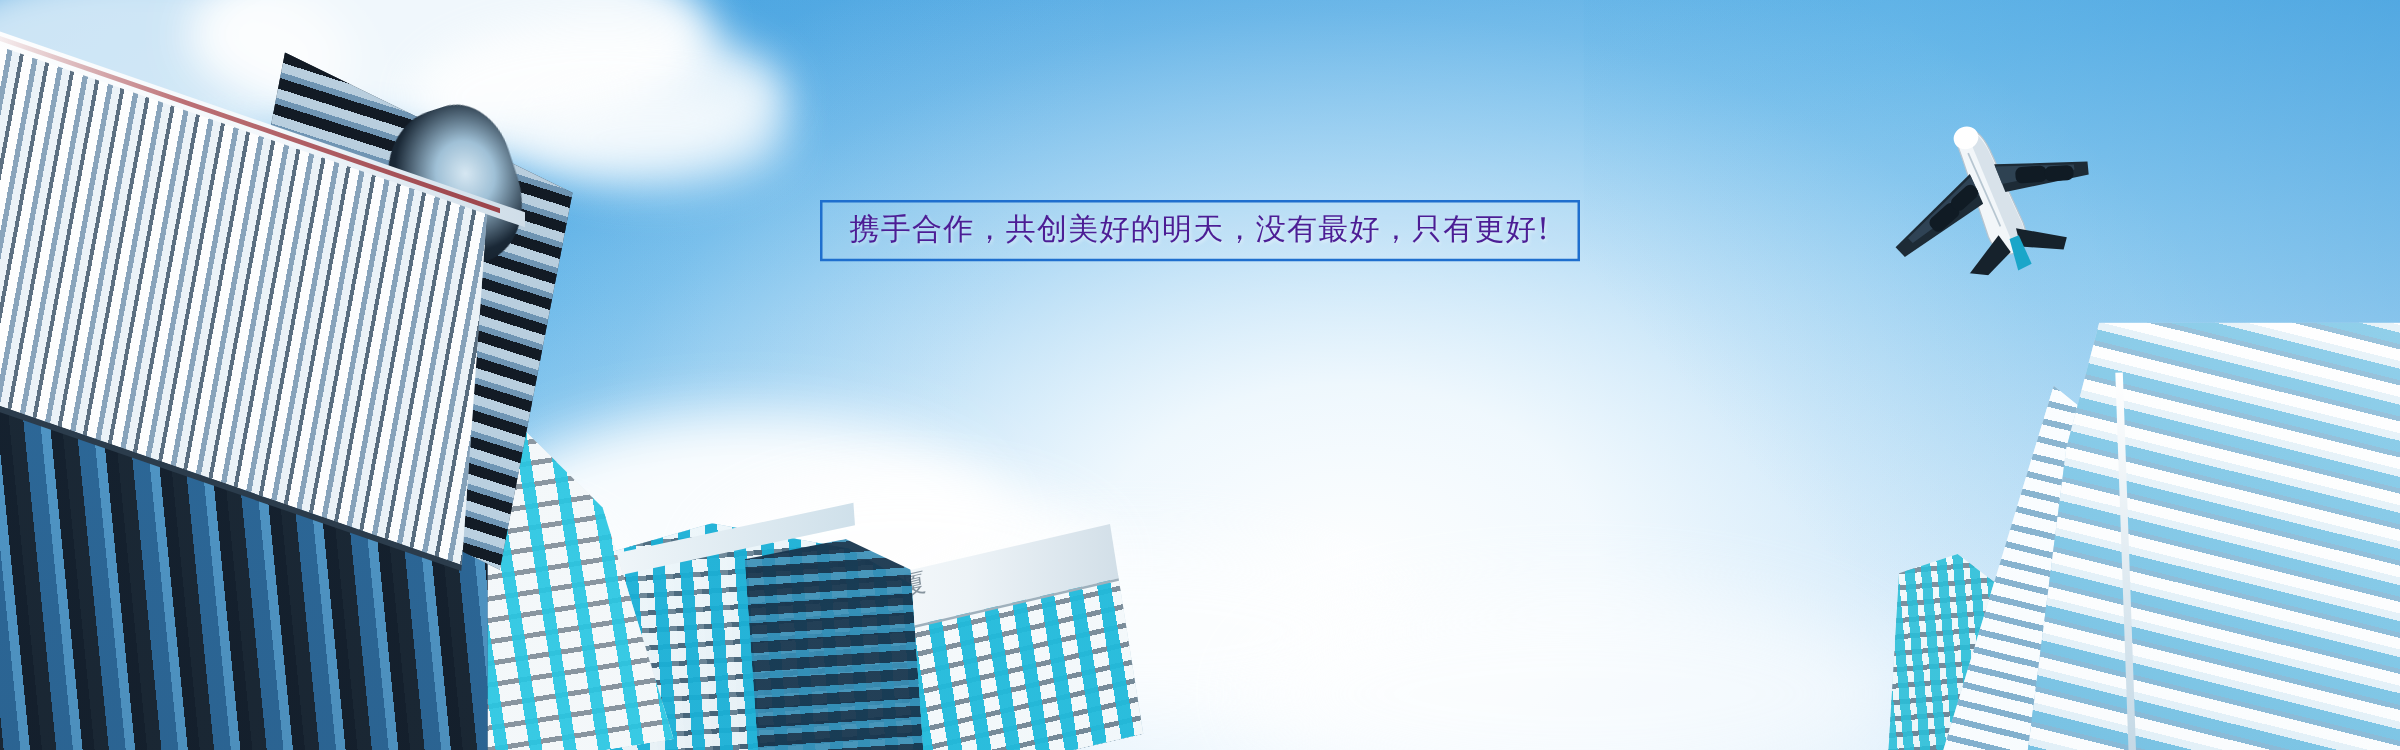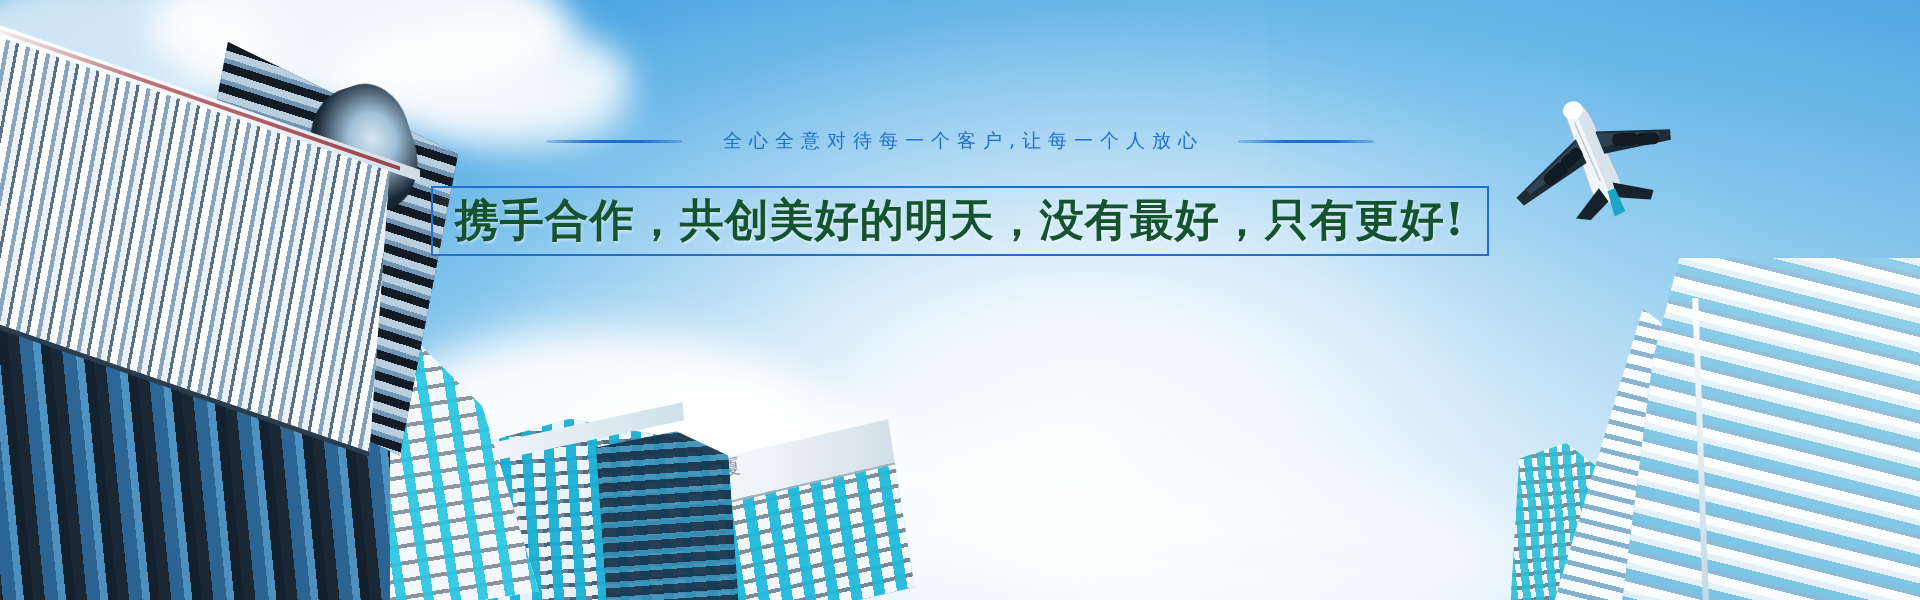--- a/index.html
+++ b/index.html
@@ -295,21 +295,21 @@
   }
   .headline .gap{display:inline-block;width:40px;}
   .subtitle-box{
     margin-top:32px;
     border:2px solid #1f6fce;
     padding:9px 22px 11px;
     background:rgba(255,255,255,0.06);
   }
   .subtitle{
     font-family:"DejaVu Serif","Liberation Serif",serif;
-    font-size:44px;font-weight:700;color:#14532d;
+    font-size:24px;font-weight:400;color:#4c1d95;
     letter-spacing:1px;white-space:nowrap;line-height:1.05;
     text-shadow:1px 2px 3px rgba(255,255,255,.5);
   }
 </style>
 </head>
 <body>
 
 <div class="banner">
 
   <div class="sky"></div>
@@ -387,25 +387,20 @@
 
         <path d="M95 104 L92 130 L104 129 L103 104 Z" fill="#1aa6c9"></path>
 
         <path d="M90 28 L92 92" stroke="#9fb2c0" stroke-width="1.4" opacity="0.7"></path>
       </g>
     </svg>
   </div>
 
   <div class="content">
 
-    <div class="tagline-row">
-      <span class="deco-line"></span>
-      <span class="tagline">全心全意对待每一个客户,让每一个人放心</span>
-      <span class="deco-line"></span>
-    </div>
 
 
     <div class="subtitle-box">
       <div class="subtitle">携手合作，共创美好的明天，没有最好，只有更好!</div>
     </div>
 
   </div>
 
 </div>
 

